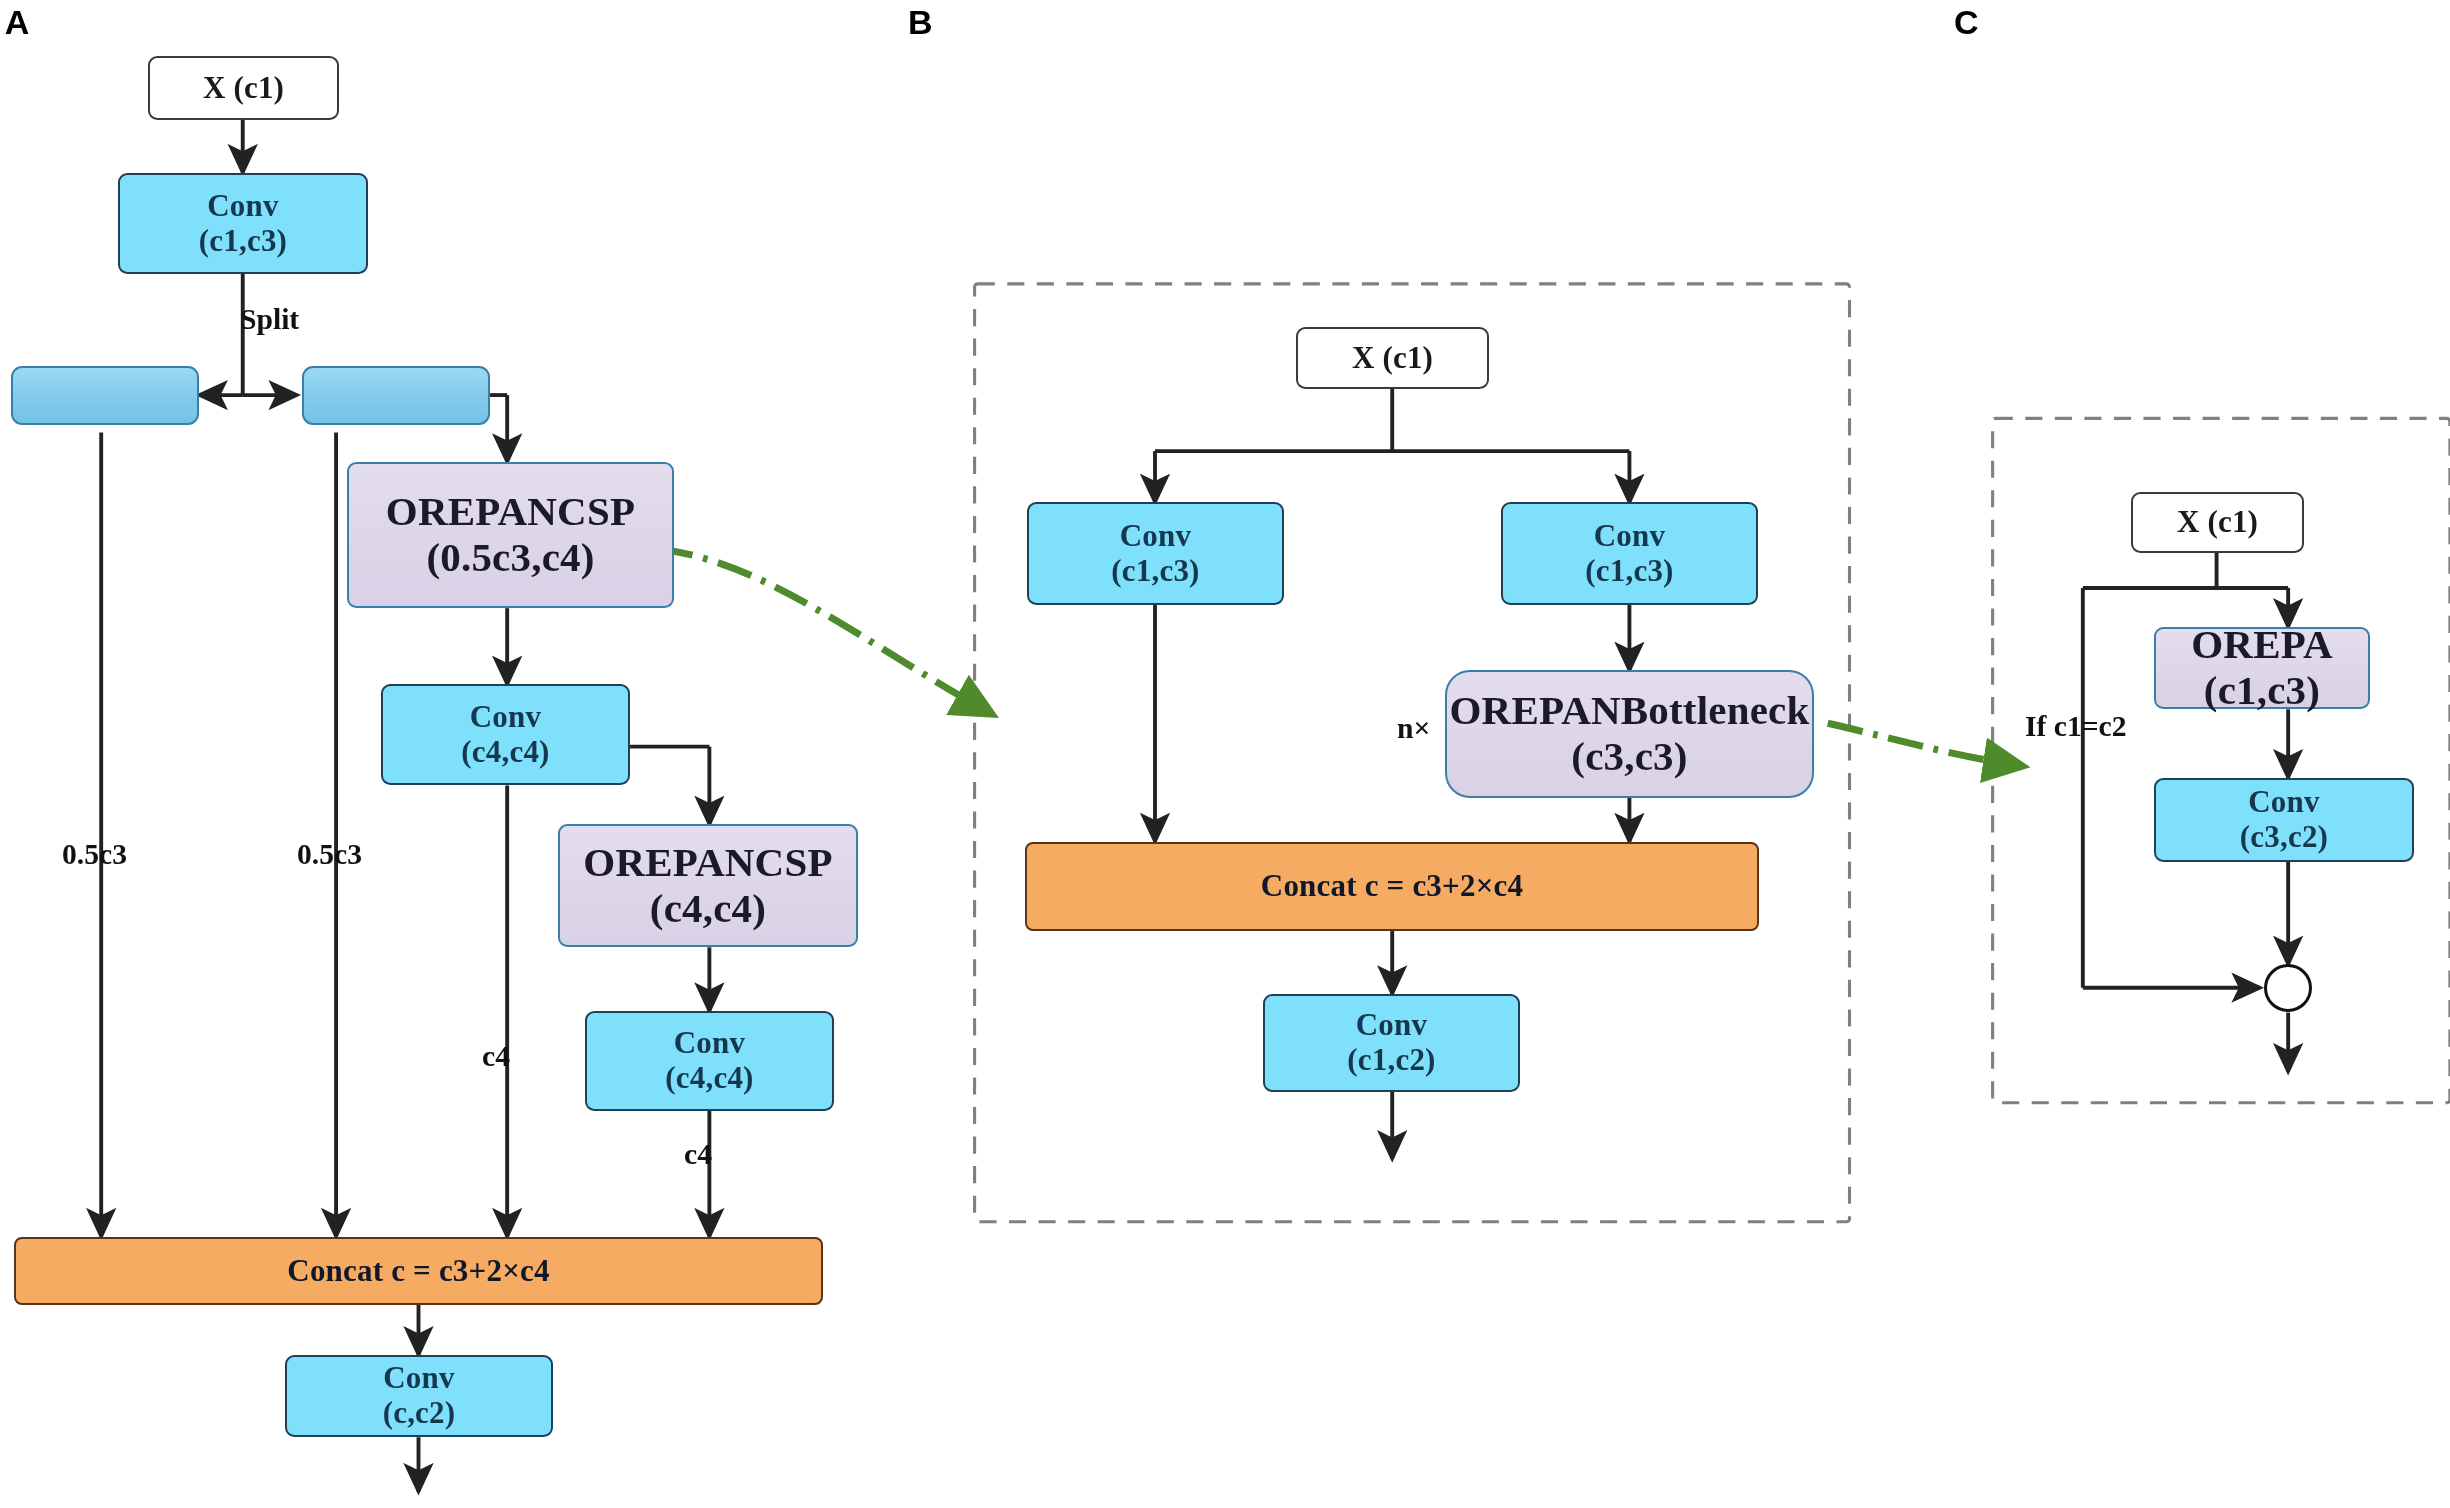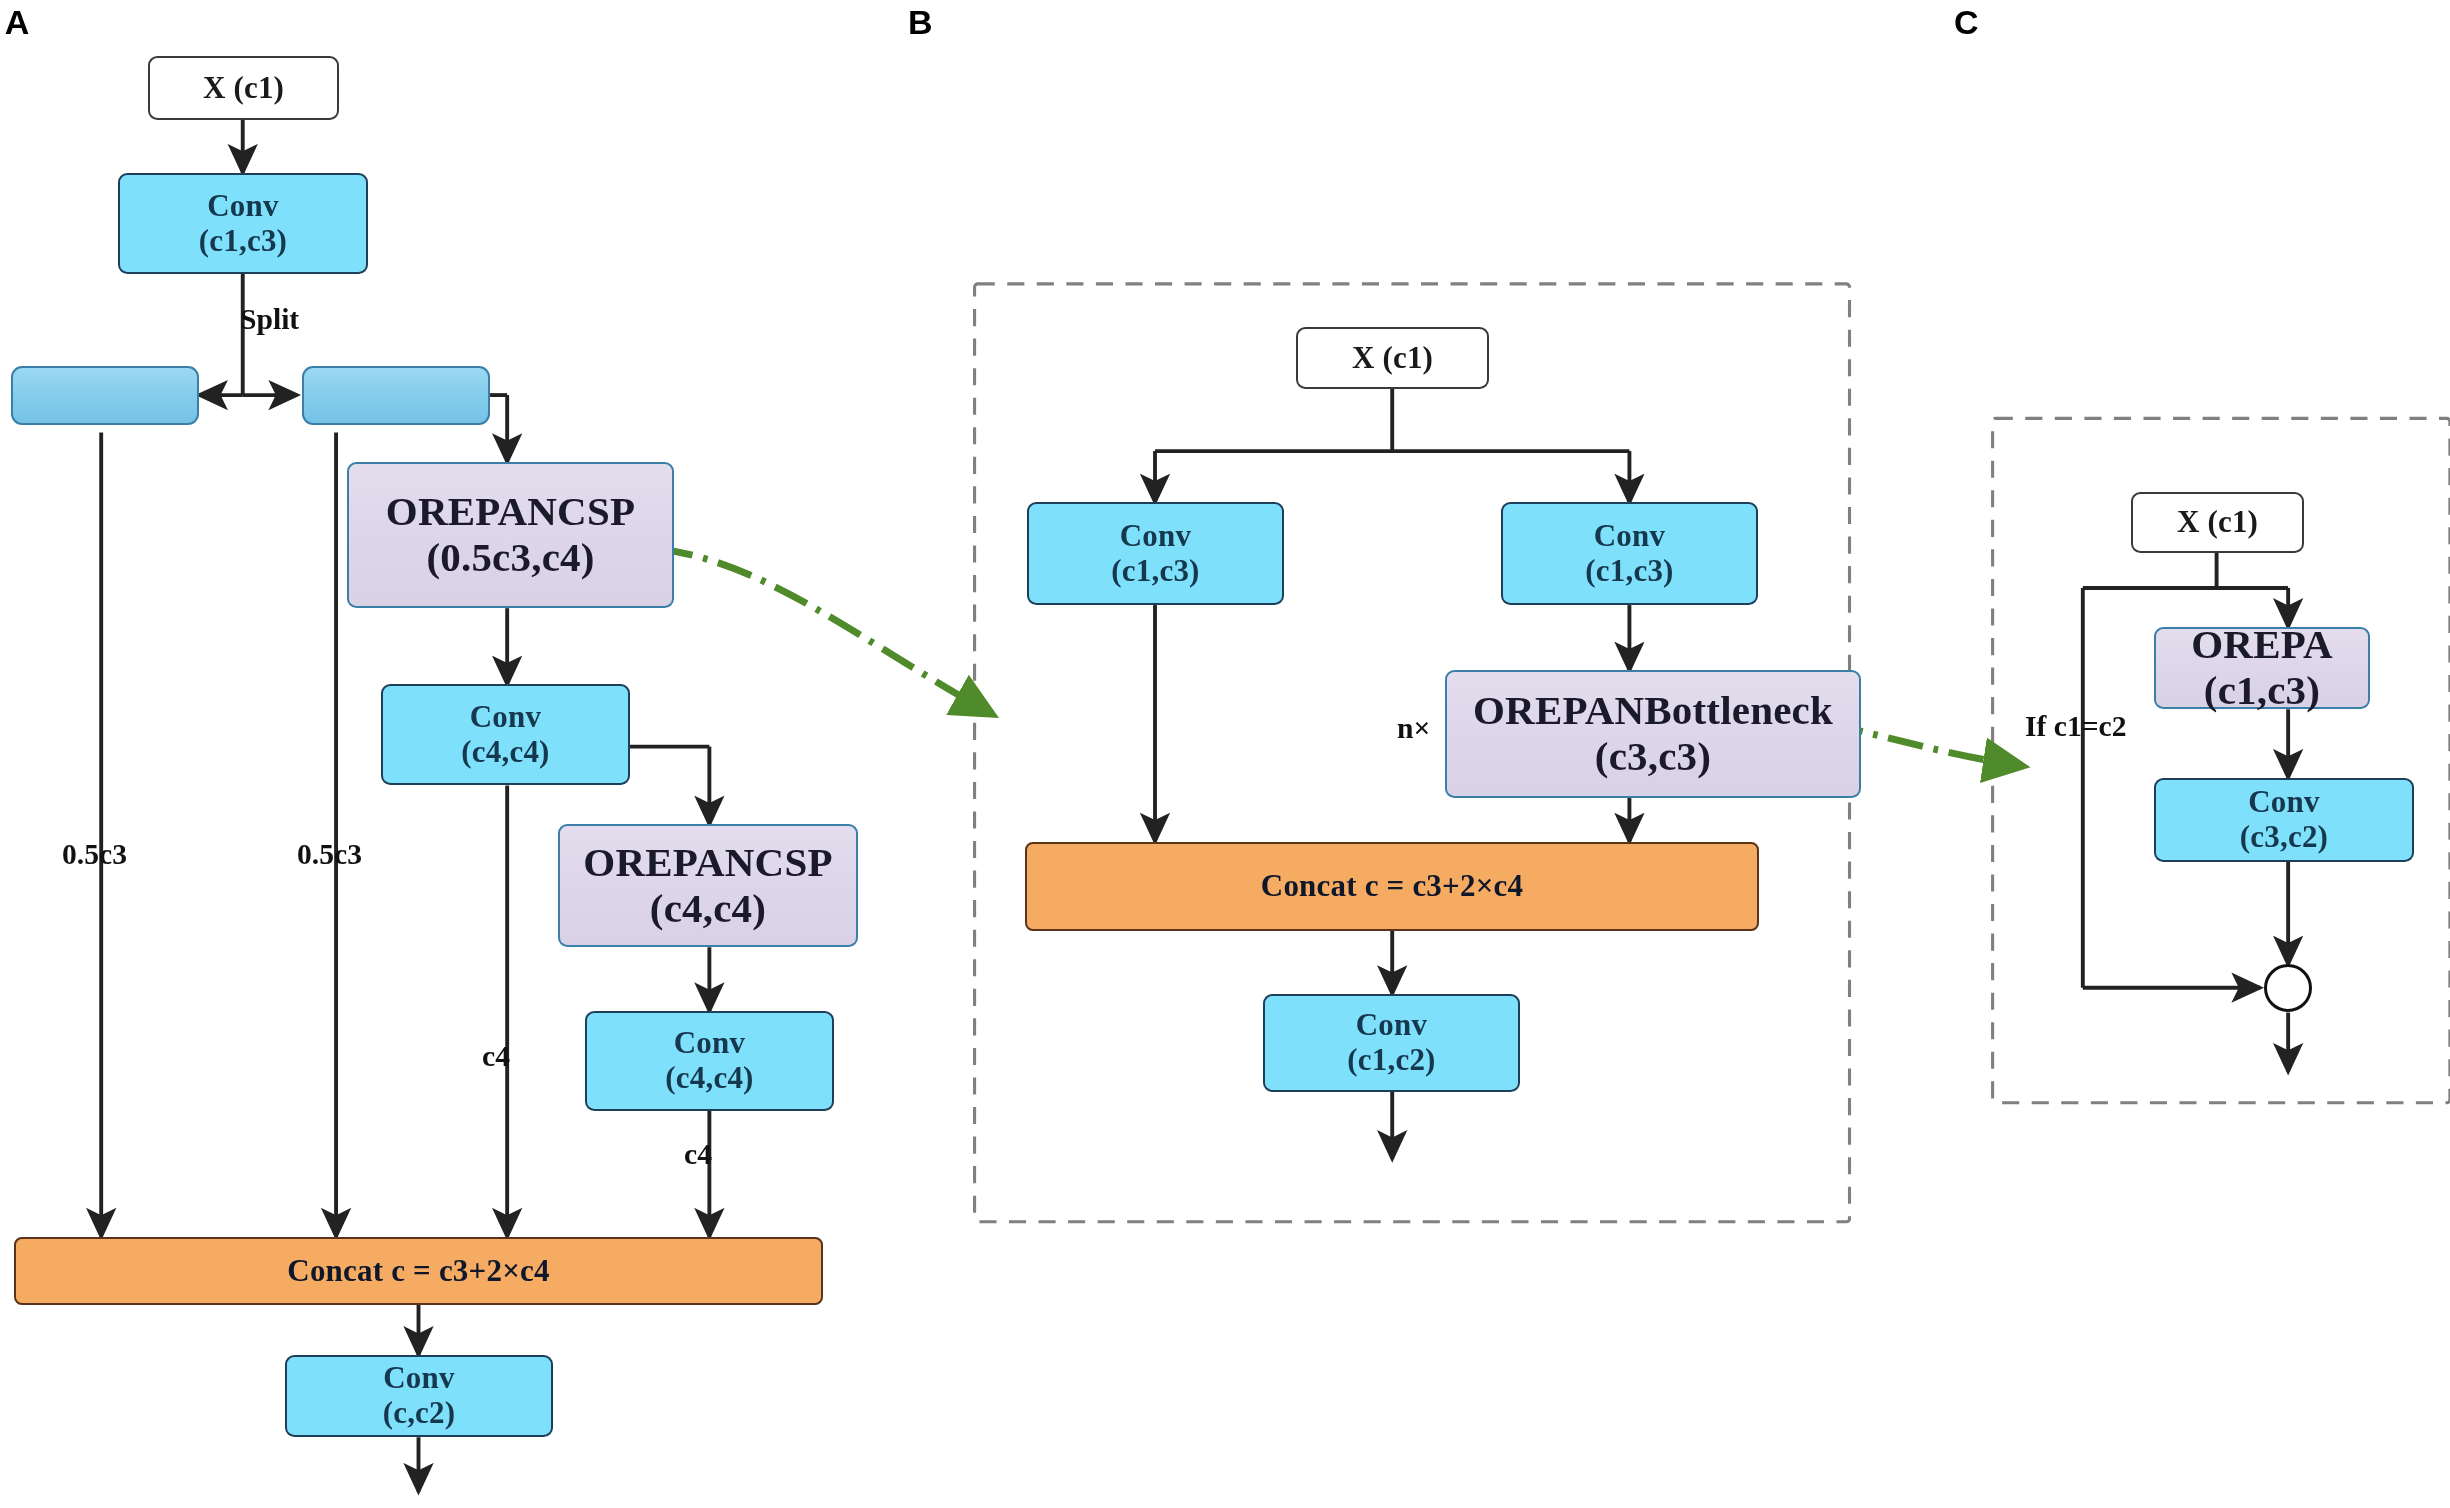--- a/index.html
+++ b/index.html
@@ -259,21 +259,21 @@
     <span class="node-line2">(c1,c3)</span>
   </div>
 
   <div class="node node-conv" style="left:1501px; top:502px; width:257px; height:103px;">
     <span class="node-line1">Conv</span>
     <span class="node-line2">(c1,c3)</span>
   </div>
 
   <div class="edge-label" style="left:1397px; top:714px;">n×</div>
 
-  <div class="node node-orepa" style="left:1445px; top:670px; width:416px; height:128px;">
+  <div class="node node-orepa" style="left:1445px; top:670px; width:369px; height:128px;border-radius:25px;">
     <span class="node-line1">OREPANBottleneck</span>
     <span class="node-line2">(c3,c3)</span>
   </div>
 
   <div class="node node-concat" style="left:1025px; top:842px; width:734px; height:89px;">
     <span>Concat  c = c3+2×c4</span>
   </div>
 
   <div class="node node-conv" style="left:1263px; top:994px; width:257px; height:98px;">
     <span class="node-line1">Conv</span>

